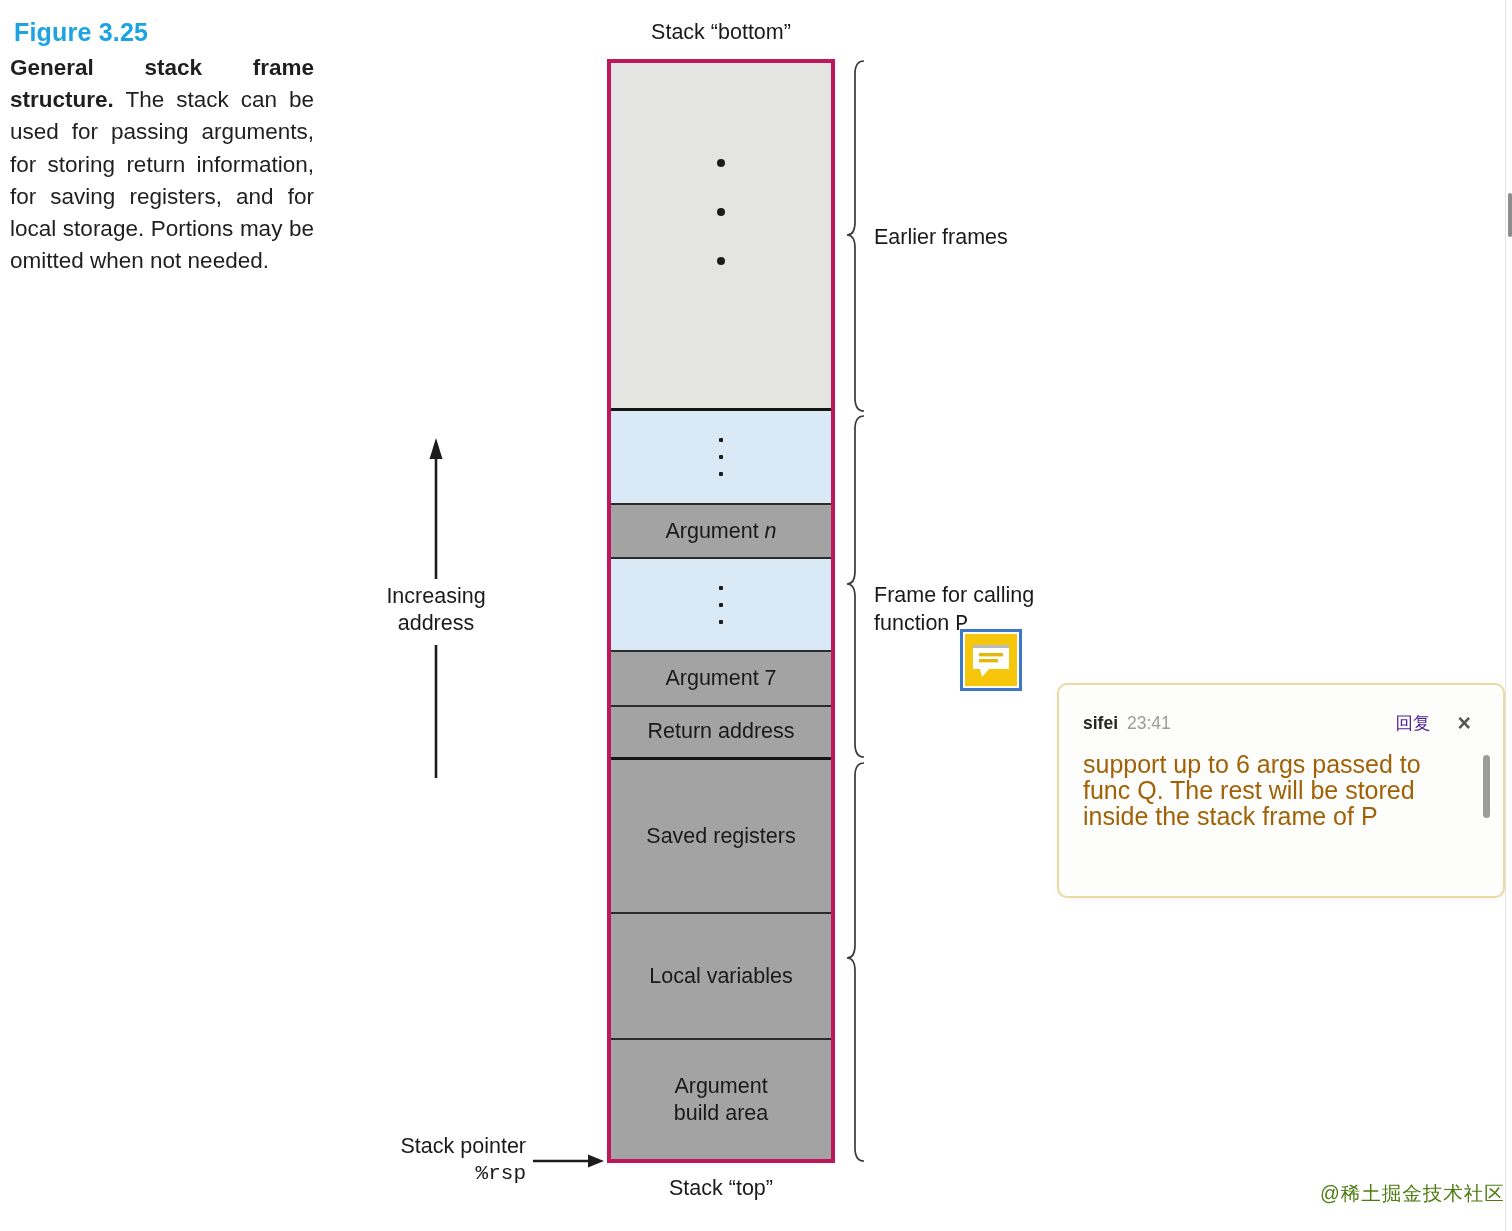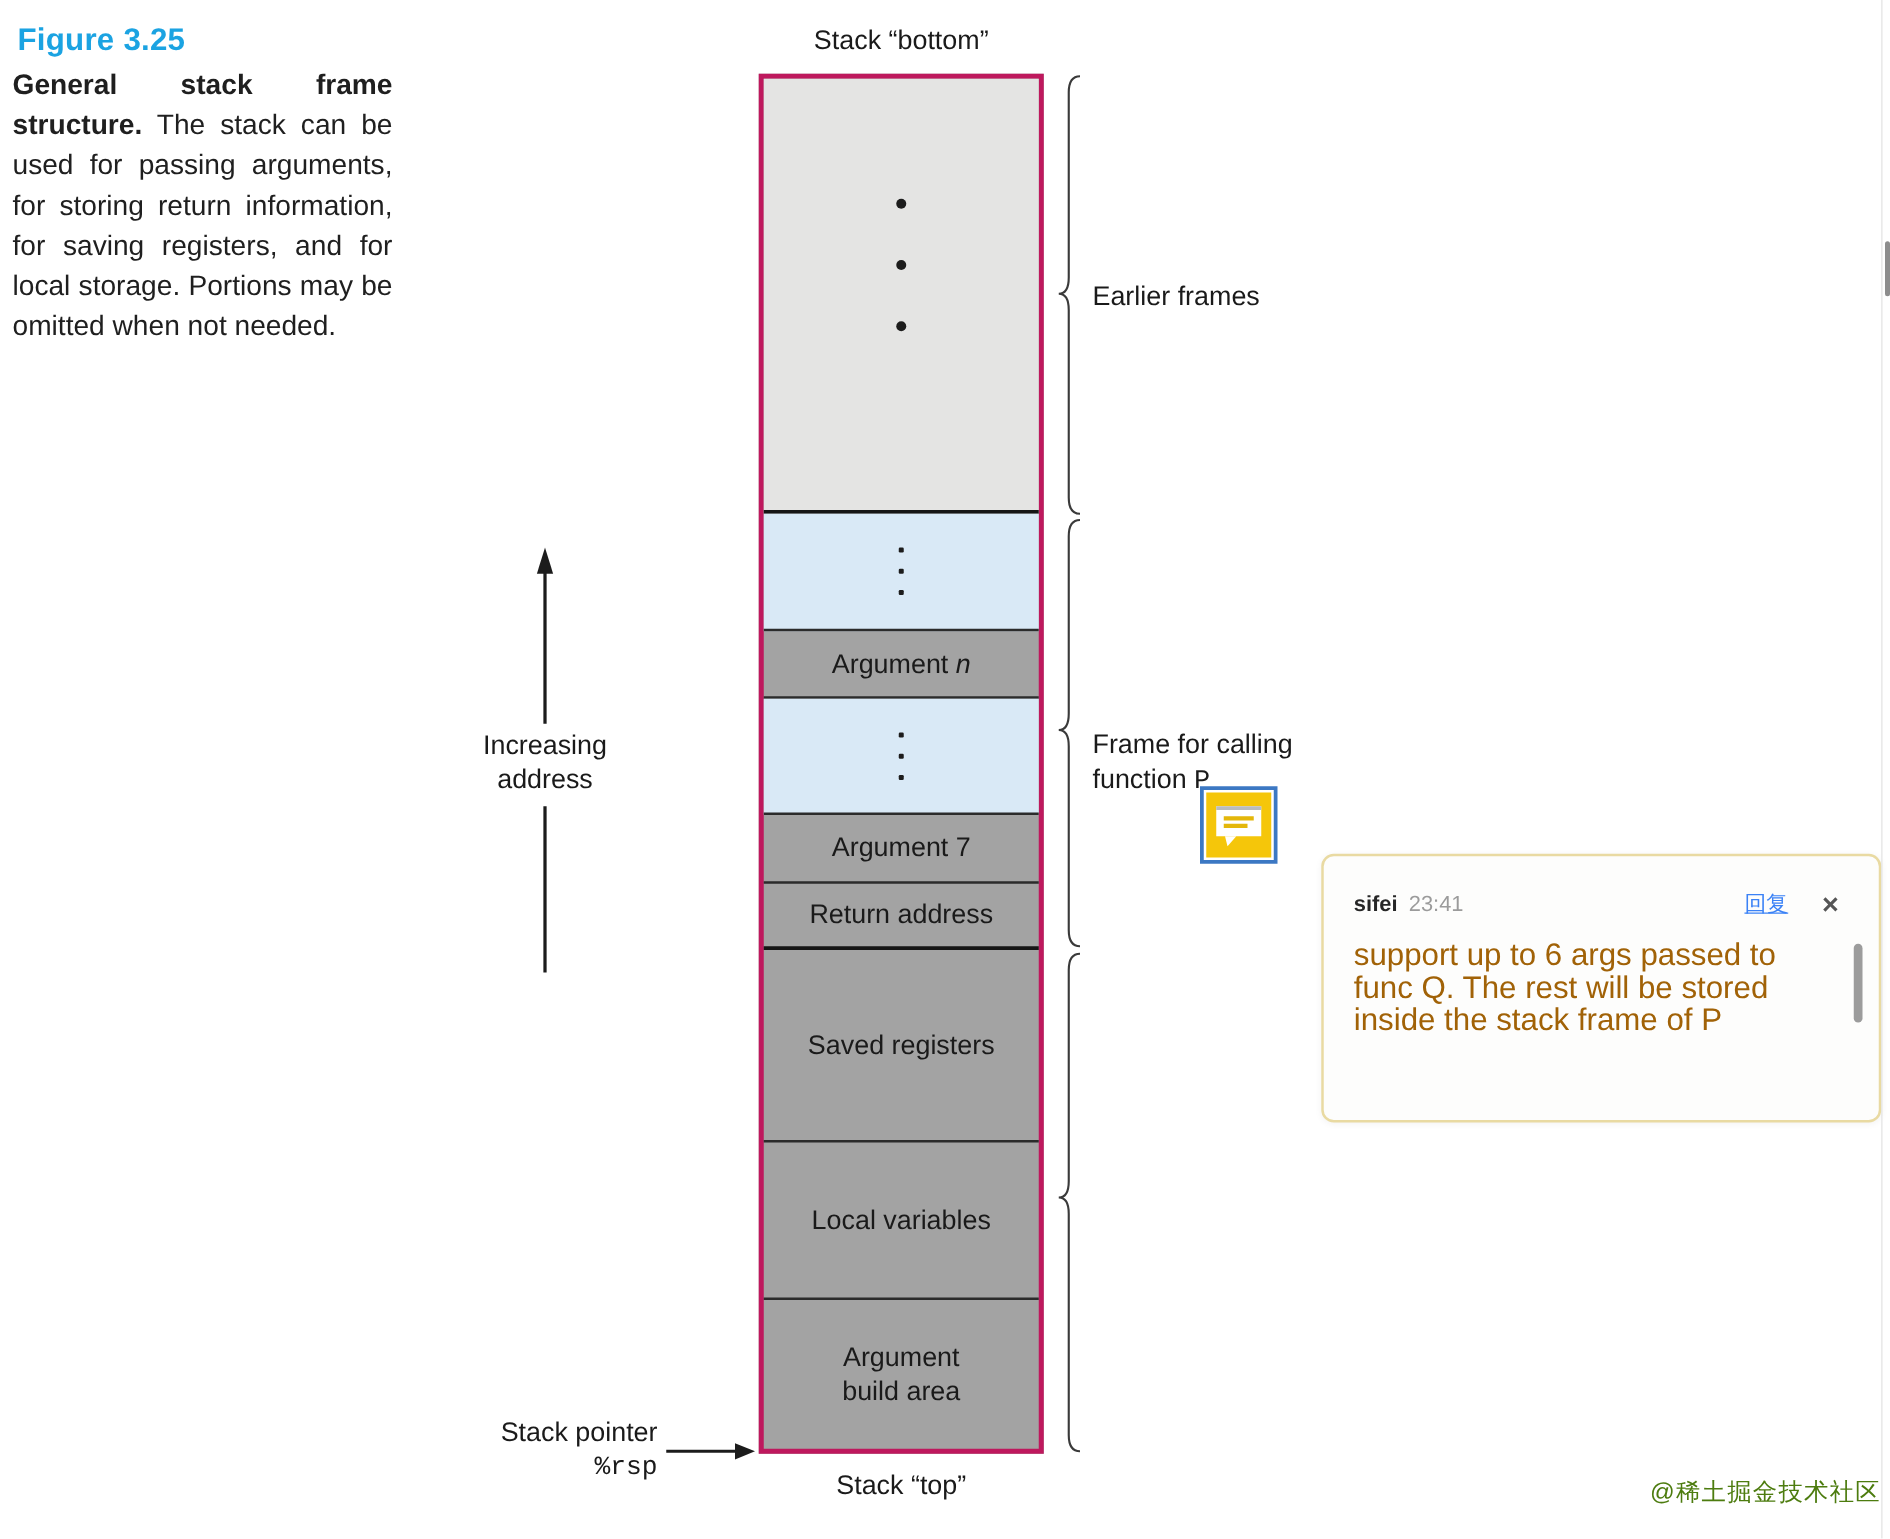--- a/index.html
+++ b/index.html
@@ -90,21 +90,21 @@
     left: 1057px; top: 683px; width: 448px; height: 215px;
     background: #fdfdfc;
     border: 2px solid #e9daa2; border-radius: 10px;
     padding: 26px 24px 0 24px;
     box-shadow: 0 1px 6px rgba(0,0,0,0.05);
   }
   .popup-header { display: flex; align-items: center; font-size: 17.5px; }
   .popup-author { font-weight: bold; color: #262626; }
   .popup-time { color: #9b9b9b; margin-left: 9px; }
   .popup-spacer { flex: 1; }
-  .popup-reply { color: #3b82f6; cursor: pointer; text-decoration: underline; }
+  .popup-reply { color: #4c1d95; cursor: pointer; }
   .popup-close { color: #555555; font-size: 23px; font-weight: bold; line-height: 18px;
                  margin-left: 27px; margin-right: 8px; cursor: pointer; }
   .popup-body { margin-top: 16px; width: 356px; font-size: 25px; line-height: 26px; color: #a16207; }
   .popup-footer { margin-top: 9px; font-size: 17.5px; }
   .popup-footer .popup-time { margin-left: 8px; }
   .popup-scroll-thumb {
     position: absolute; right: 13px; top: 70px;
     width: 7px; height: 63px; border-radius: 4px; background: #9c9c9c;
     cursor: pointer;
   }

